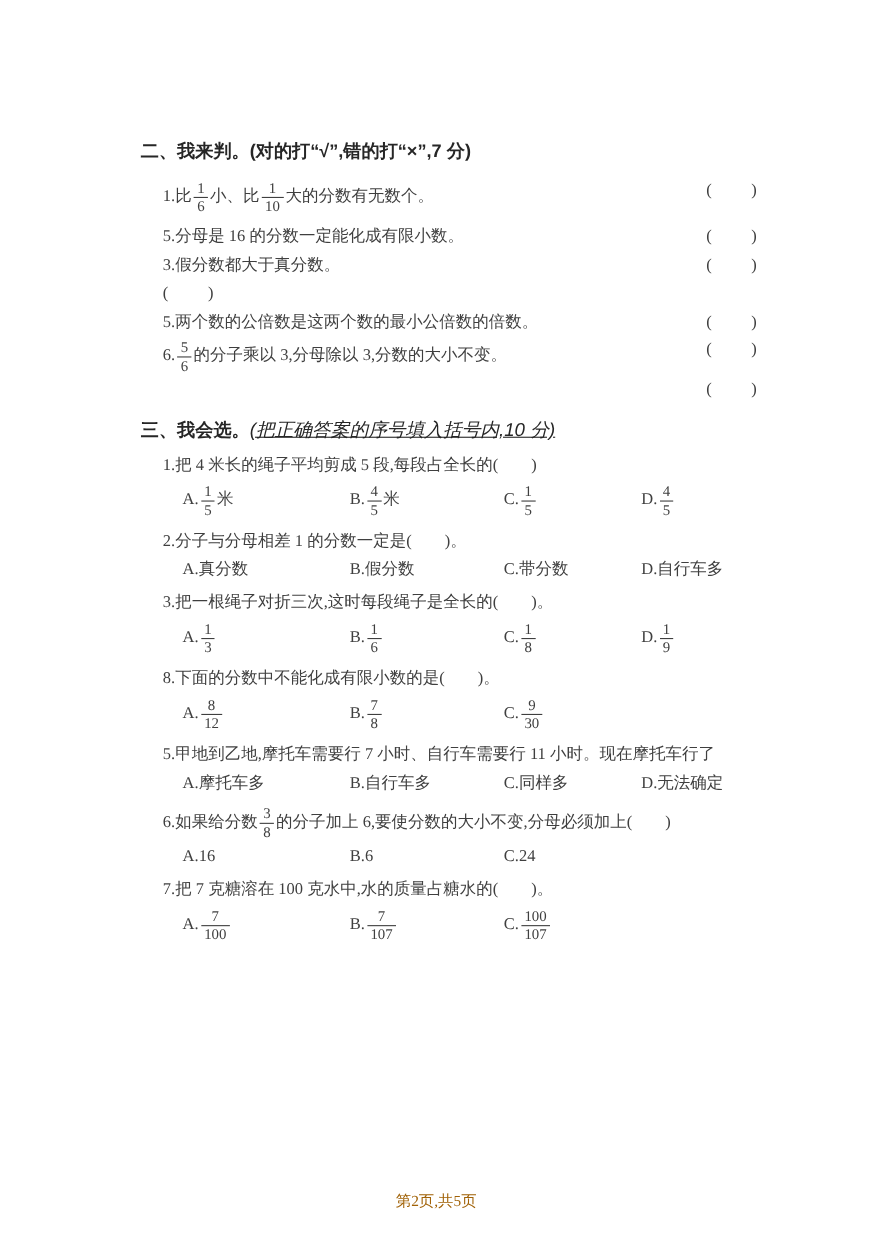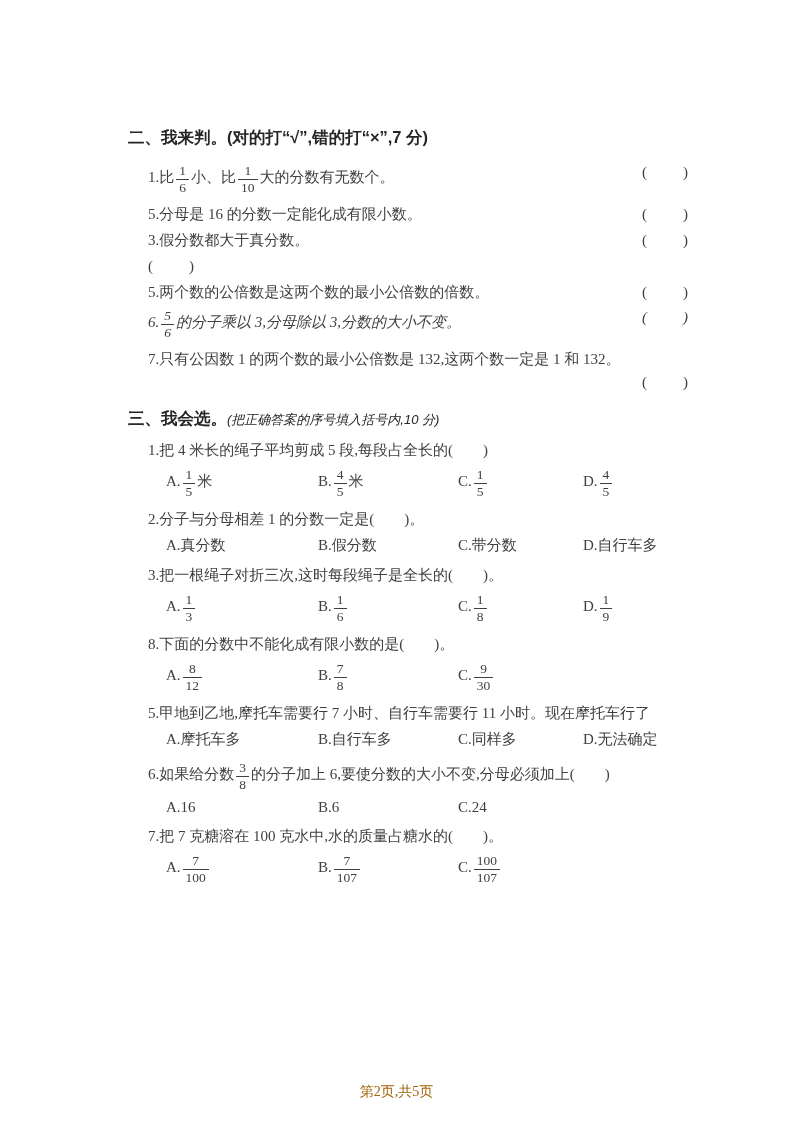--- a/index.html
+++ b/index.html
@@ -7,27 +7,27 @@
     width:793px;height:1122px;background:#ffffff;position:relative;
     overflow:hidden;margin:0 auto;
     font-family:"Liberation Serif","DejaVu Serif",serif;
     color:#3f3f3f;font-size:15px;
   }
   .content{position:absolute;left:101px;top:127px;width:588px;margin-left:27px;}
   .sec-title{font-family:"Liberation Sans","DejaVu Sans",sans-serif;
     font-weight:bold;color:#262626;font-size:16.5px;white-space:nowrap;}
   .sec-title .t-paren{font-weight:600;}
   #sec3-title{margin-top:16px;}
-  #sec3-title .t-paren{font-weight:500;font-style:italic;font-size:13px;}
+  #sec3-title .t-paren{font-weight:500;font-style:italic;font-size:17px;text-decoration:underline;}
   .judge-row{display:flex;justify-content:space-between;align-items:flex-start;
     padding-left:20px;padding-right:26px;white-space:nowrap;}
   .j1{margin-top:14px;}
   .j2{margin-top:10px;}
   .j3,.j4,.j5{margin-top:7px;}
-  .j6{margin-top:6px;font-style:italic;}
+  .j6{margin-top:6px;}
   .j7{margin-top:10px;}
   .bracket-below{display:flex;justify-content:flex-end;
     padding-right:26px;margin-top:4px;}
   .bracket{letter-spacing:2px;}
   .q-text{padding-left:20px;margin-top:11px;white-space:nowrap;}
   .q-text.cont{padding-left:34px;margin-top:4px;}
   .opts{display:grid;grid-template-columns:152px 140px 125px 1fr;
     padding-left:38px;margin-top:7px;align-items:center;white-space:nowrap;}
   .frac{display:inline-flex;flex-direction:column;align-items:center;
     vertical-align:middle;margin:0 2px;line-height:1.15;font-size:13.5px;
@@ -71,23 +71,20 @@
     <div class="judge-row j5">
       <span class="row-text">5.两个数的公倍数是这两个数的最小公倍数的倍数。</span>
       <span class="bracket">(　　)</span>
     </div>
     <div class="judge-row j6">
       <span class="row-text">6.<span class="frac">
             <span class="num">5</span>
             <span class="den">6</span>
           </span>的分子乘以 3,分母除以 3,分数的大小不变。</span>
       <span class="bracket">(　　)</span>
-    </div>
-    <div class="judge-row j7">
-      <span class="row-text">7.只有公因数 1 的两个数的最小公倍数是 132,这两个数一定是 1 和 132。</span>
     </div>
     <div class="bracket-below">
       <span class="bracket">(　　)</span>
     </div>
 
     <div class="sec-title" id="sec3-title">
       <span class="t-main">三、我会选。</span><span class="t-paren">(把正确答案的序号填入括号内,10 分)</span>
     </div>
 
     <div class="q-text">1.把 4 米长的绳子平均剪成 5 段,每段占全长的(　　)</div>

